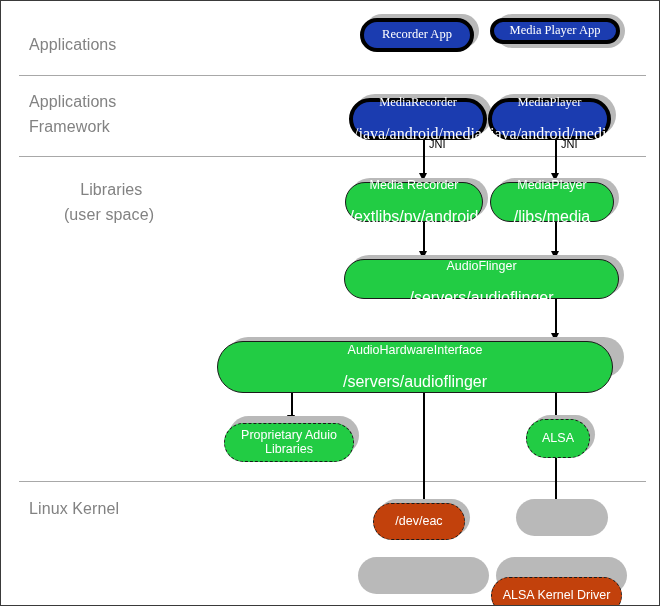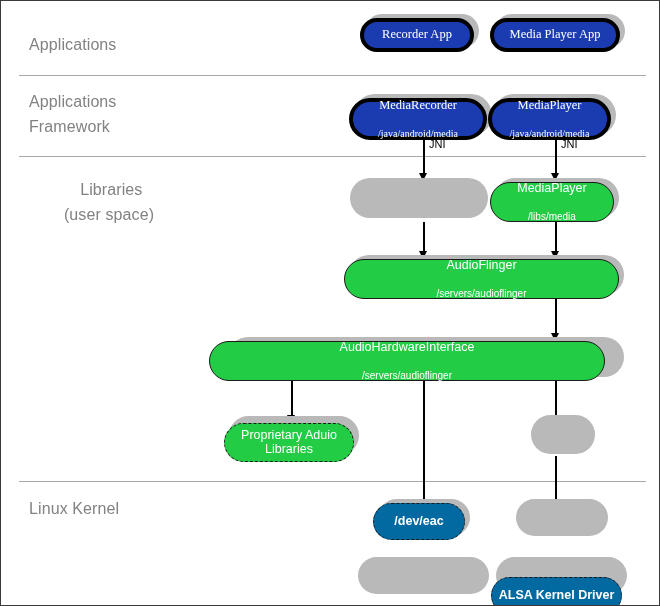--- a/index.html
+++ b/index.html
@@ -49,35 +49,35 @@
     justify-content: center;
     text-align: center;
     line-height: 1.1;
     z-index: 3;
   }
   .node .title {
     font-size: 12.5px;
     white-space: nowrap;
   }
   .node .sub {
-    font-size: 10px;
+    font-size: 16px;
     white-space: nowrap;
     margin-top: 15px;
   }
   
   .shadow {
     position: absolute;
     border-radius: 999px;
     background: #b9b9b9;
     z-index: 2;
   }
 
   .blue  { background: #1b3cb0; border: 4px solid #000000; font-family: Liberation Serif, serif; }
   .green { background: #22cc44; border: 1px solid #1a1a1a; }
-  .red   { background: #0369a1; border: 1px solid #1a1a1a; font-weight: bold; }
+  .red   { background: #c2410c; border: 1px solid #1a1a1a; }
   .dashed { border-style: dashed; border-width: 1.5px; border-color: #1a1a1a; }
 
   
   .vline {
     position: absolute;
     width: 1.5px;
     background: #000000;
     z-index: 1;
   }
   .arrowhead {
@@ -144,63 +144,70 @@
 
   <div class="vline" style="left:554px; top:455px; height:47px;"></div>
   <div class="arrowhead" style="left:550px; top:498px;"></div>
 
   <div class="shadow" style="left:364px; top:13px;  width:114px; height:34px;"></div>
   <div class="node blue" style="left:359px; top:17px; width:114px; height:34px;">
     <span class="title">Recorder App</span>
   </div>
 
   <div class="shadow" style="left:494px; top:13px; width:130px; height:34px;"></div>
-  <div class="node blue" style="left:489px; top:17px; width:130px; height:34px;">
+  <div class="node blue" style="left:489px; top:17px; width:130px; height:26px;">
     <span class="title">Media Player App</span>
   </div>
 
   <div class="shadow" style="left:353px; top:93px; width:138px; height:42px;"></div>
   <div class="node blue" style="left:348px; top:97px; width:138px; height:42px;">
     <span class="title">MediaRecorder</span>
     <span class="sub">/java/android/media</span>
   </div>
 
   <div class="shadow" style="left:492px; top:93px; width:123px; height:42px;"></div>
   <div class="node blue" style="left:487px; top:97px; width:123px; height:42px;">
     <span class="title">MediaPlayer</span>
     <span class="sub">/java/android/media</span>
   </div>
 
   <div class="shadow" style="left:349px; top:177px; width:138px; height:40px;"></div>
+  <div class="node green" style="left:344px; top:181px; width:138px; height:40px;">
+    <span class="title">Media Recorder</span>
+    <span class="sub">/extlibs/pv/android</span>
+  </div>
 
   <div class="shadow" style="left:494px; top:177px; width:124px; height:40px;"></div>
   <div class="node green" style="left:489px; top:181px; width:124px; height:40px;">
     <span class="title">MediaPlayer</span>
     <span class="sub">/libs/media</span>
   </div>
 
   <div class="shadow" style="left:348px; top:254px; width:275px; height:40px;"></div>
-  <div class="node green" style="left:343px; top:258px; width:275px; height:40px;">
+  <div class="node green" style="left:343px; top:258px; width:275px; height:40px;justify-content:space-between;">
     <span class="title">AudioFlinger</span>
     <span class="sub">/servers/audioflinger</span>
   </div>
 
   <div class="shadow" style="left:227px; top:336px; width:396px; height:40px;"></div>
-  <div class="node green" style="left:208px; top:340px; width:396px; height:40px;">
+  <div class="node green" style="left:216px; top:340px; width:396px; height:52px;">
     <span class="title">AudioHardwareInterface</span>
     <span class="sub">/servers/audioflinger</span>
   </div>
 
   <div class="shadow" style="left:228px; top:415px; width:130px; height:39px;"></div>
   <div class="node green dashed" style="left:223px; top:422px; width:130px; height:39px;">
     <span class="title">Proprietary Aduio</span>
     <span class="title">Libraries</span>
   </div>
 
   <div class="shadow" style="left:530px; top:414px; width:64px; height:39px;"></div>
+  <div class="node green dashed" style="left:525px; top:418px; width:64px; height:39px;">
+    <span class="title">ALSA</span>
+  </div>
 
   <div class="shadow" style="left:377px; top:498px; width:92px; height:37px;"></div>
   <div class="node red dashed" style="left:372px; top:502px; width:92px; height:37px;">
     <span class="title">/dev/eac</span>
   </div>
 
   <div class="shadow" style="left:515px; top:498px; width:92px; height:37px;"></div>
 
   <div class="shadow" style="left:357px; top:556px; width:131px; height:37px;"></div>
 

